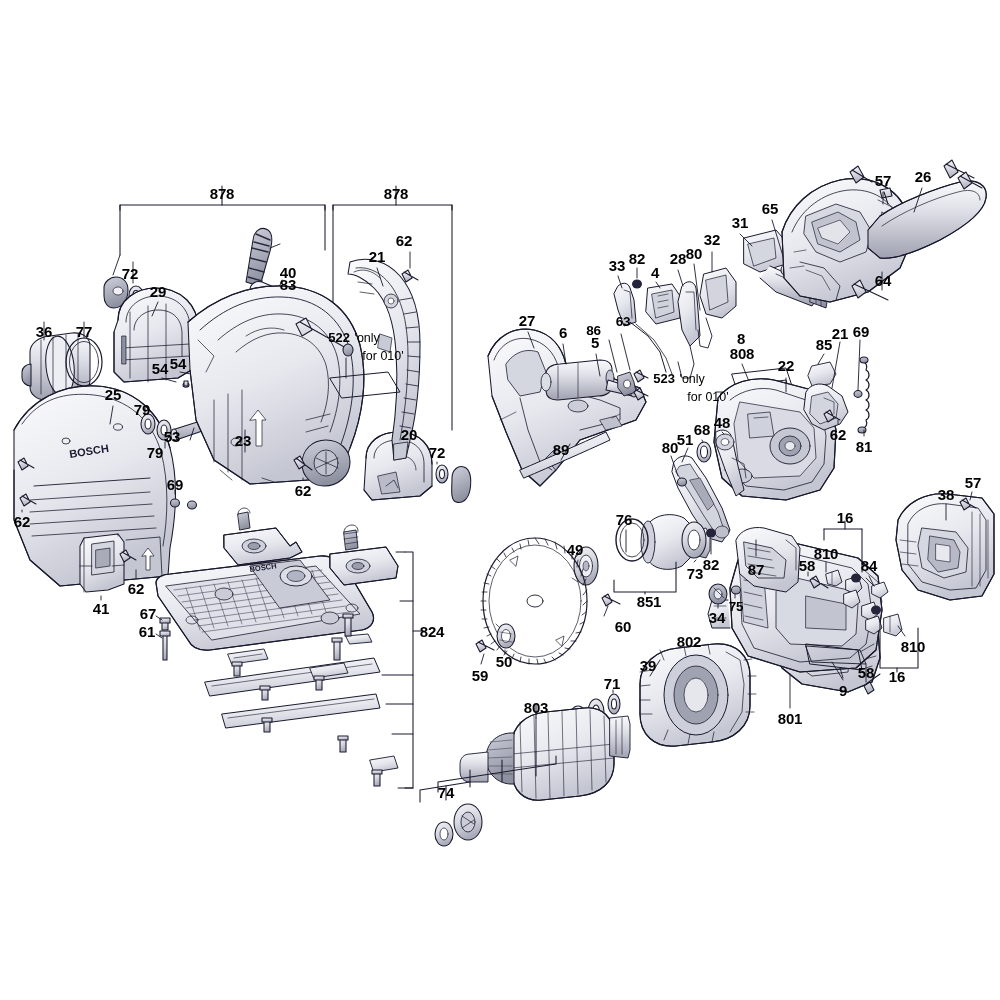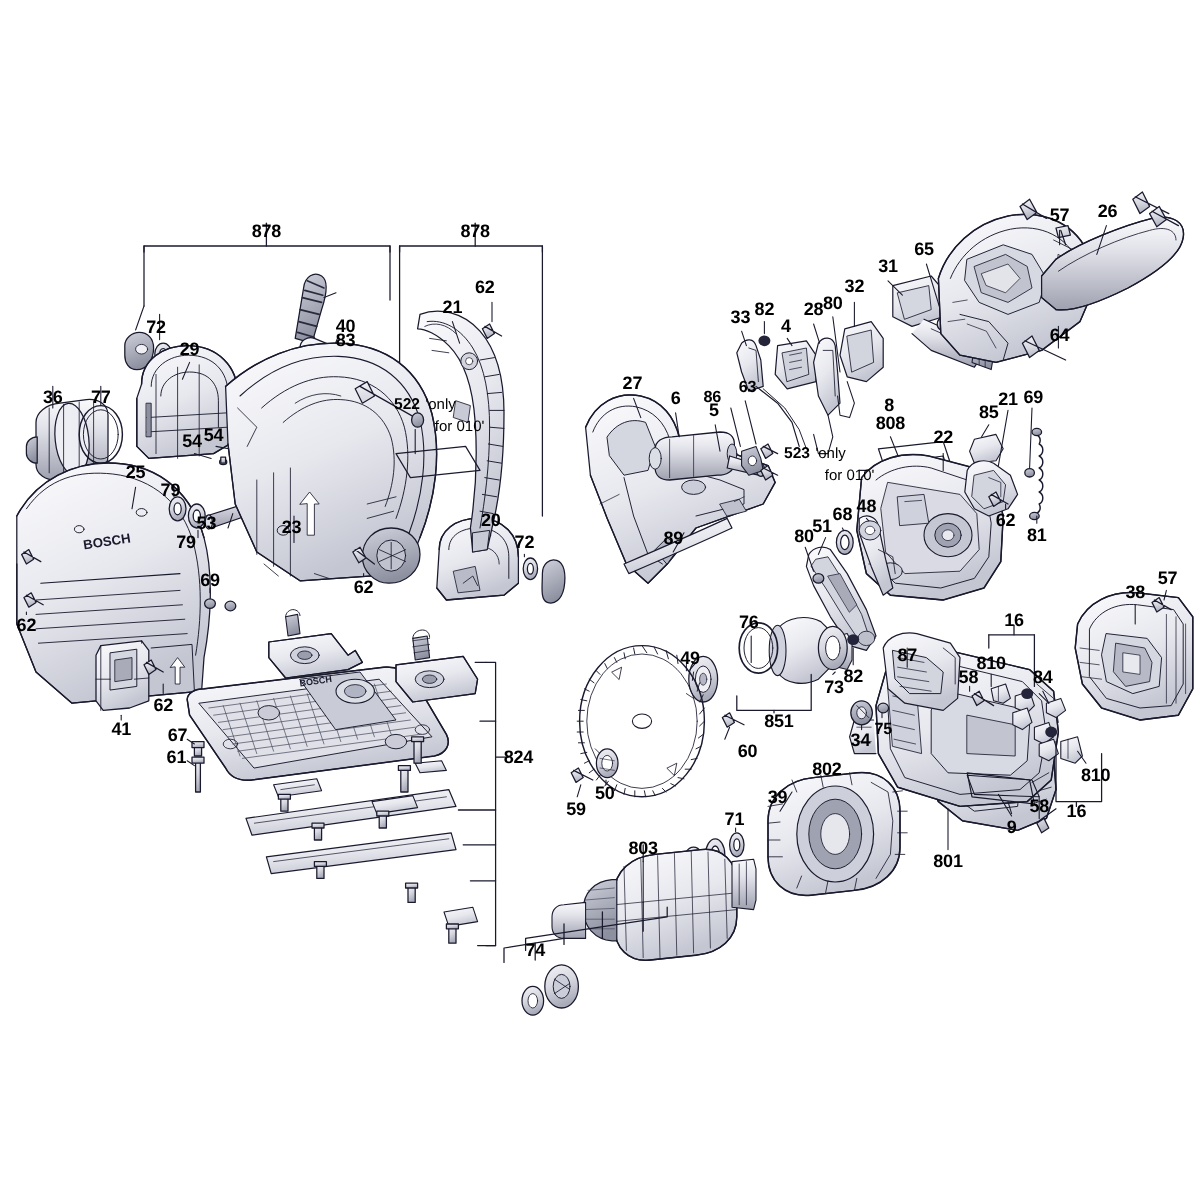--- a/index.html
+++ b/index.html
@@ -853,21 +853,21 @@
   <div class="lbl" style="left:695px; top:573px;">73</div>
   <div class="lbl" style="left:711px; top:564px;">82</div>
   <div class="lbl" style="left:717px; top:617px;">34</div>
   <div class="lbl sm" style="left:736px; top:607px;">75</div>
   <div class="lbl" style="left:480px; top:675px;">59</div>
   <div class="lbl" style="left:504px; top:661px;">50</div>
   <div class="lbl" style="left:612px; top:683px;">71</div>
   <div class="lbl" style="left:648px; top:665px;">39</div>
   <div class="lbl" style="left:689px; top:641px;">802</div>
   <div class="lbl" style="left:790px; top:718px;">801</div>
-  <div class="lbl" style="left:756px; top:546px;">87</div>
+  <div class="lbl" style="left:756px; top:569px;">87</div>
   <div class="lbl" style="left:807px; top:565px;">58</div>
   <div class="lbl" style="left:826px; top:553px;">810</div>
   <div class="lbl" style="left:869px; top:565px;">84</div>
   <div class="lbl" style="left:843px; top:690px;">9</div>
   <div class="lbl" style="left:866px; top:672px;">58</div>
   <div class="lbl" style="left:913px; top:646px;">810</div>
   <div class="lbl" style="left:946px; top:494px;">38</div>
   <div class="lbl" style="left:973px; top:482px;">57</div>
 
   <div class="lbl" style="left:222px; top:193px;">878</div>

